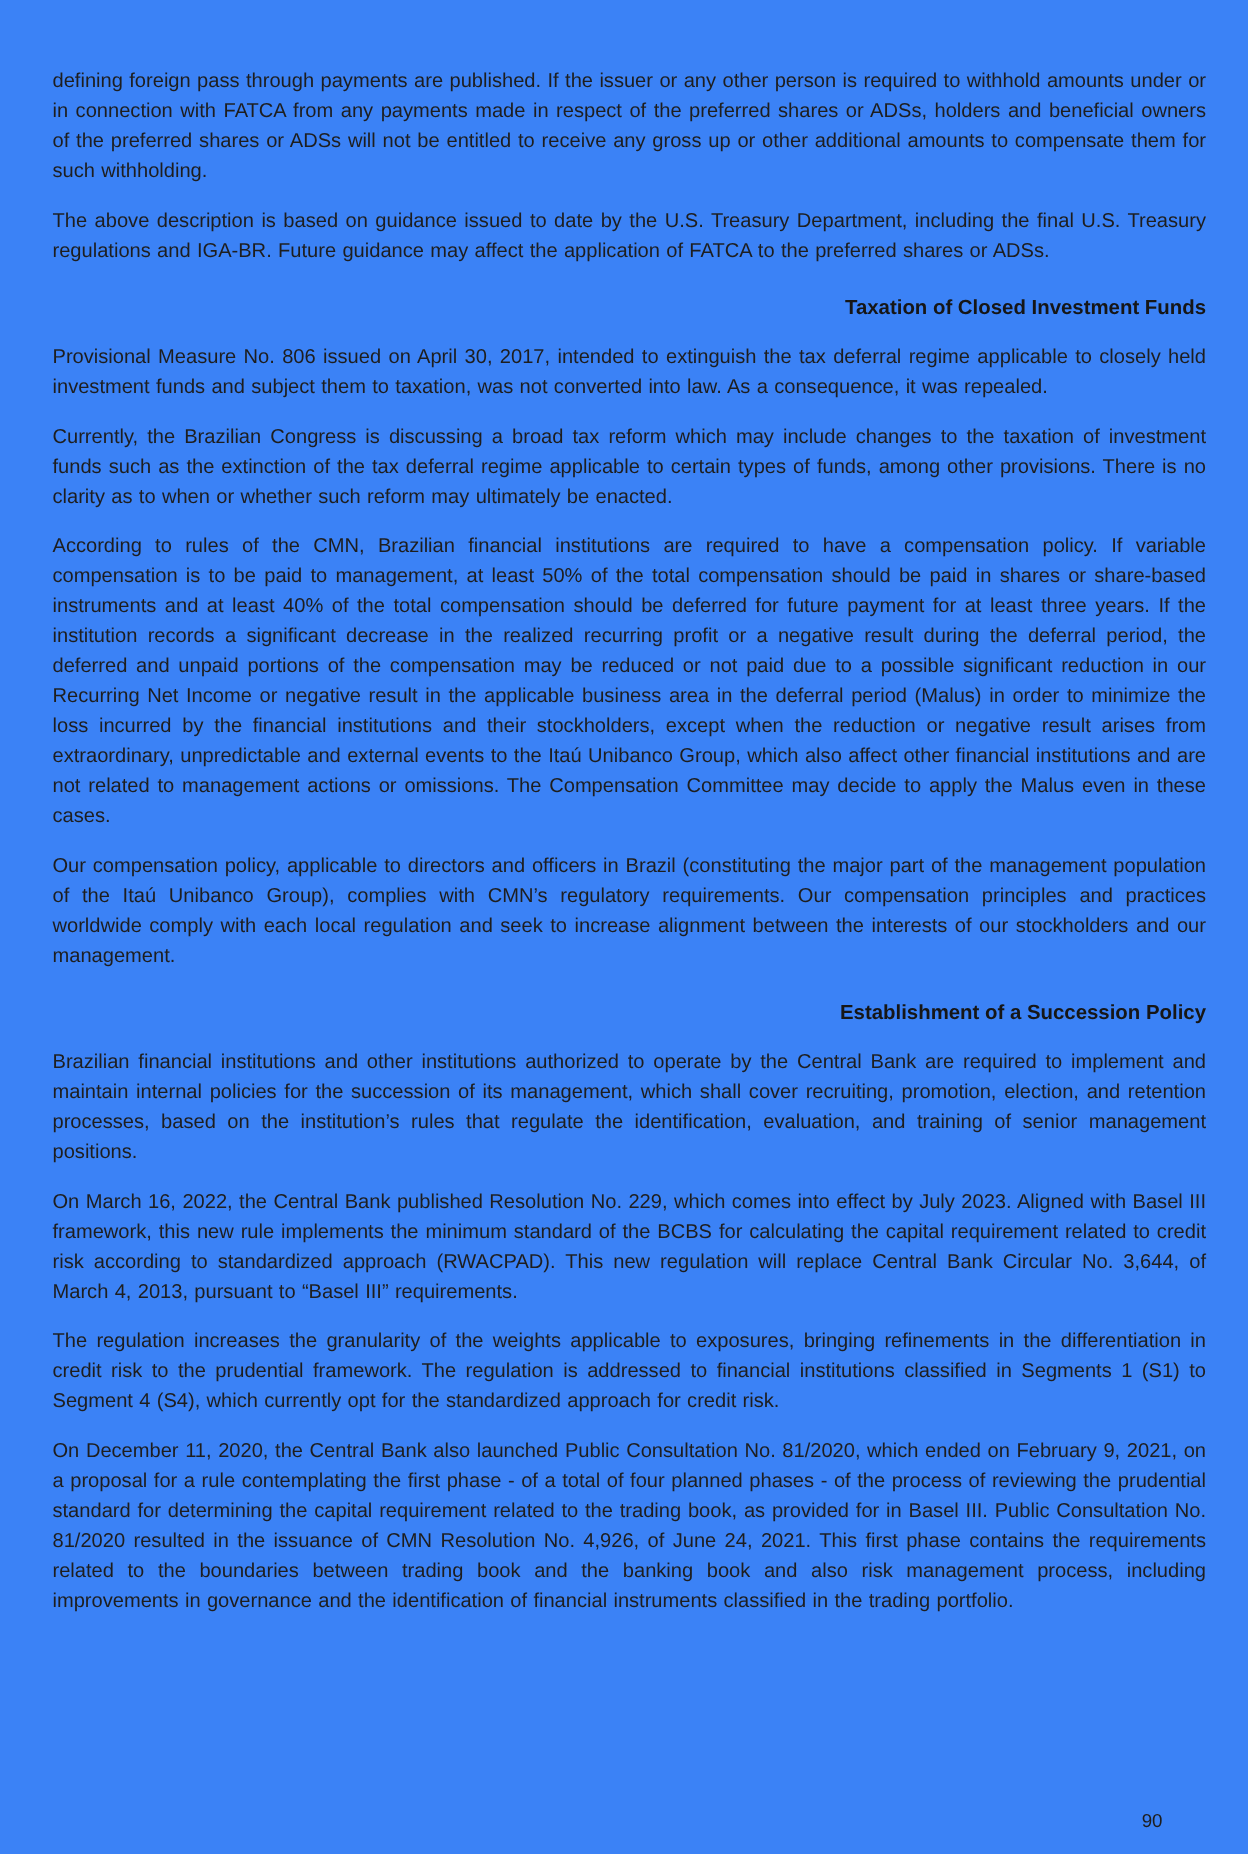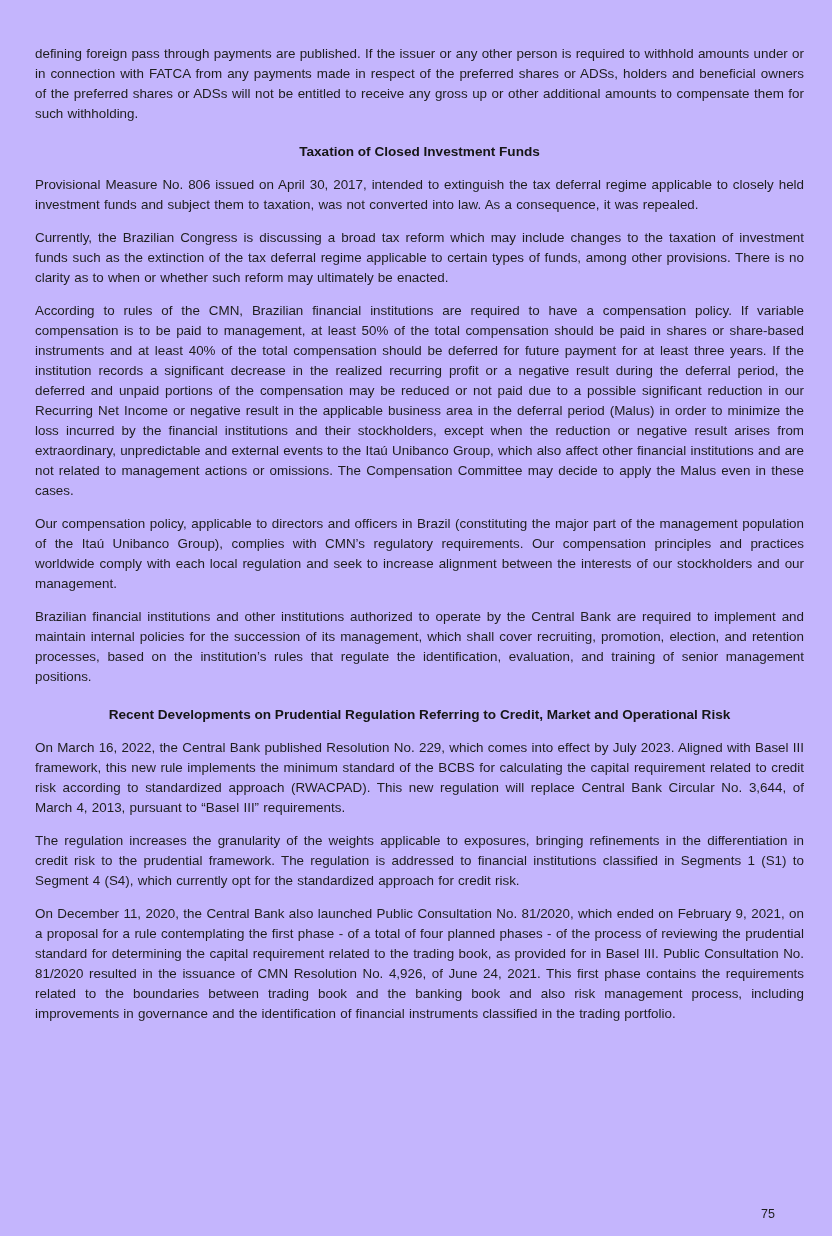--- a/index.html
+++ b/index.html
@@ -4,21 +4,21 @@
 <style>
   html, body {
     margin: 0;
     padding: 0;
     background: #ffffff;
   }
   .page {
     position: relative;
     width: 832px;
     height: 1236px;
-    background: #c4b5fd;
+    background: #3b82f6;
     font-family: "Liberation Sans", sans-serif;
     color: #1e1e1e;
     overflow: hidden;
     box-sizing: border-box;
   }
   .content {
     position: absolute;
     top: 44px;
     left: 35px;
     width: 769px;
@@ -28,44 +28,45 @@
     line-height: 20px;
     text-align: justify;
     margin: 0 0 13px 0;
     color: #1e1e1e;
     word-spacing: 0.5px;
   }
   .heading {
     font-size: 13.6px;
     line-height: 20px;
     font-weight: bold;
-    text-align: center;
+    text-align: right;
     margin: 18px 0 13px 0;
     color: #161616;
   }
   .page-number {
     position: absolute;
     right: 57px;
     top: 1206px;
     font-size: 12.5px;
     line-height: 16px;
     color: #1e1e1e;
   }
 </style>
 </head>
 <body>
 
 <div class="page">
   <div class="content">
     <p class="para">defining foreign pass through payments are published. If the issuer or any other person is required to withhold amounts under or in connection with FATCA from any payments made in respect of the preferred shares or ADSs, holders and beneficial owners of the preferred shares or ADSs will not be entitled to receive any gross up or other additional amounts to compensate them for such withholding.</p>
+    <p class="para">The above description is based on guidance issued to date by the U.S. Treasury Department, including the final U.S. Treasury regulations and IGA-BR. Future guidance may affect the application of FATCA to the preferred shares or ADSs.</p>
     <h2 class="heading">Taxation of Closed Investment Funds</h2>
     <p class="para">Provisional Measure No. 806 issued on April 30, 2017, intended to extinguish the tax deferral regime applicable to closely held investment funds and subject them to taxation, was not converted into law. As a consequence, it was repealed.</p>
     <p class="para">Currently, the Brazilian Congress is discussing a broad tax reform which may include changes to the taxation of investment funds such as the extinction of the tax deferral regime applicable to certain types of funds, among other provisions. There is no clarity as to when or whether such reform may ultimately be enacted.</p>
     <p class="para">According to rules of the CMN, Brazilian financial institutions are required to have a compensation policy. If variable compensation is to be paid to management, at least 50% of the total compensation should be paid in shares or share-based instruments and at least 40% of the total compensation should be deferred for future payment for at least three years. If the institution records a significant decrease in the realized recurring profit or a negative result during the deferral period, the deferred and unpaid portions of the compensation may be reduced or not paid due to a possible significant reduction in our Recurring Net Income or negative result in the applicable business area in the deferral period (Malus) in order to minimize the loss incurred by the financial institutions and their stockholders, except when the reduction or negative result arises from extraordinary, unpredictable and external events to the Itaú Unibanco Group, which also affect other financial institutions and are not related to management actions or omissions. The Compensation Committee may decide to apply the Malus even in these cases.</p>
     <p class="para">Our compensation policy, applicable to directors and officers in Brazil (constituting the major part of the management population of the Itaú Unibanco Group), complies with CMN’s regulatory requirements. Our compensation principles and practices worldwide comply with each local regulation and seek to increase alignment between the interests of our stockholders and our management.</p>
+    <h2 class="heading">Establishment of a Succession Policy</h2>
     <p class="para">Brazilian financial institutions and other institutions authorized to operate by the Central Bank are required to implement and maintain internal policies for the succession of its management, which shall cover recruiting, promotion, election, and retention processes, based on the institution’s rules that regulate the identification, evaluation, and training of senior management positions.</p>
-    <h2 class="heading">Recent Developments on Prudential Regulation Referring to Credit, Market and Operational Risk</h2>
     <p class="para">On March 16, 2022, the Central Bank published Resolution No. 229, which comes into effect by July 2023. Aligned with Basel III framework, this new rule implements the minimum standard of the BCBS for calculating the capital requirement related to credit risk according to standardized approach (RWACPAD). This new regulation will replace Central Bank Circular No. 3,644, of March 4, 2013, pursuant to “Basel III” requirements.</p>
     <p class="para">The regulation increases the granularity of the weights applicable to exposures, bringing refinements in the differentiation in credit risk to the prudential framework. The regulation is addressed to financial institutions classified in Segments 1 (S1) to Segment 4 (S4), which currently opt for the standardized approach for credit risk.</p>
     <p class="para">On December 11, 2020, the Central Bank also launched Public Consultation No. 81/2020, which ended on February 9, 2021, on a proposal for a rule contemplating the first phase - of a total of four planned phases - of the process of reviewing the prudential standard for determining the capital requirement related to the trading book, as provided for in Basel III. Public Consultation No. 81/2020 resulted in the issuance of CMN Resolution No. 4,926, of June 24, 2021. This first phase contains the requirements related to the boundaries between trading book and the banking book and also risk management process, including improvements in governance and the identification of financial instruments classified in the trading portfolio.</p>
   </div>
-  <div class="page-number">75</div>
+  <div class="page-number">90</div>
 </div>
 
 </body></html>

